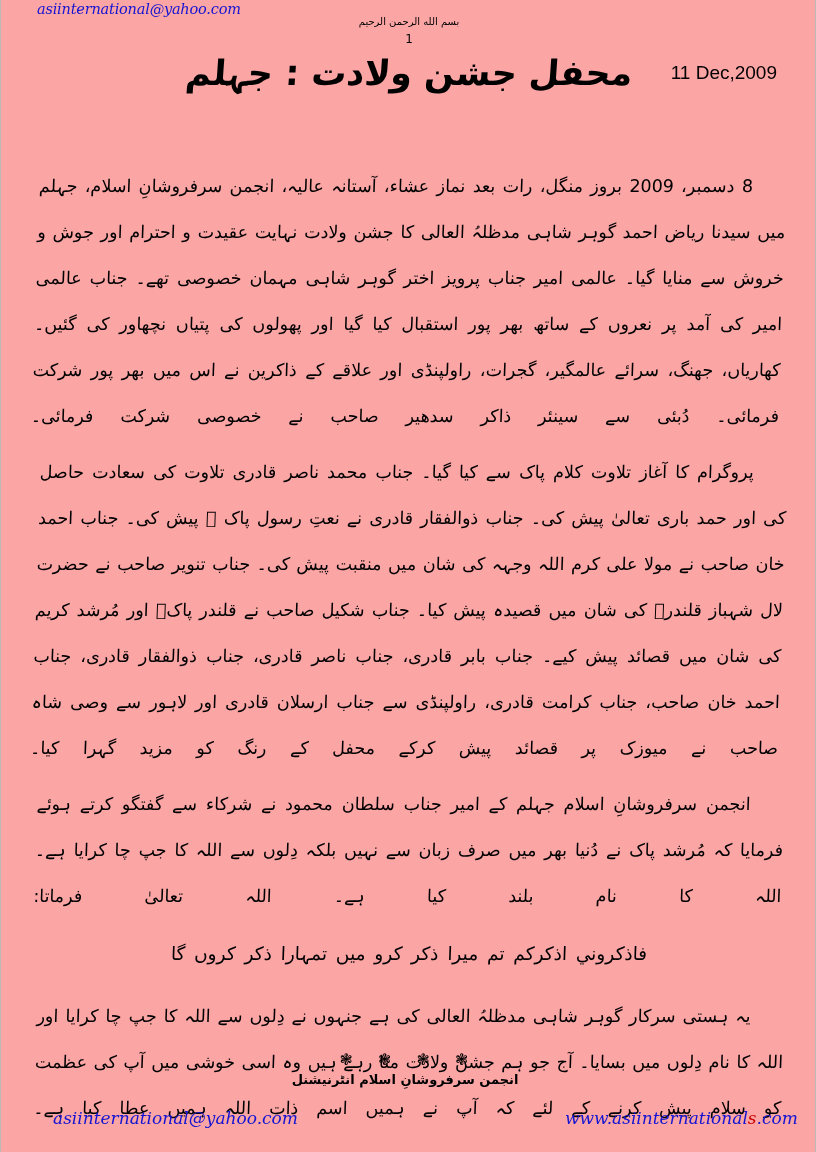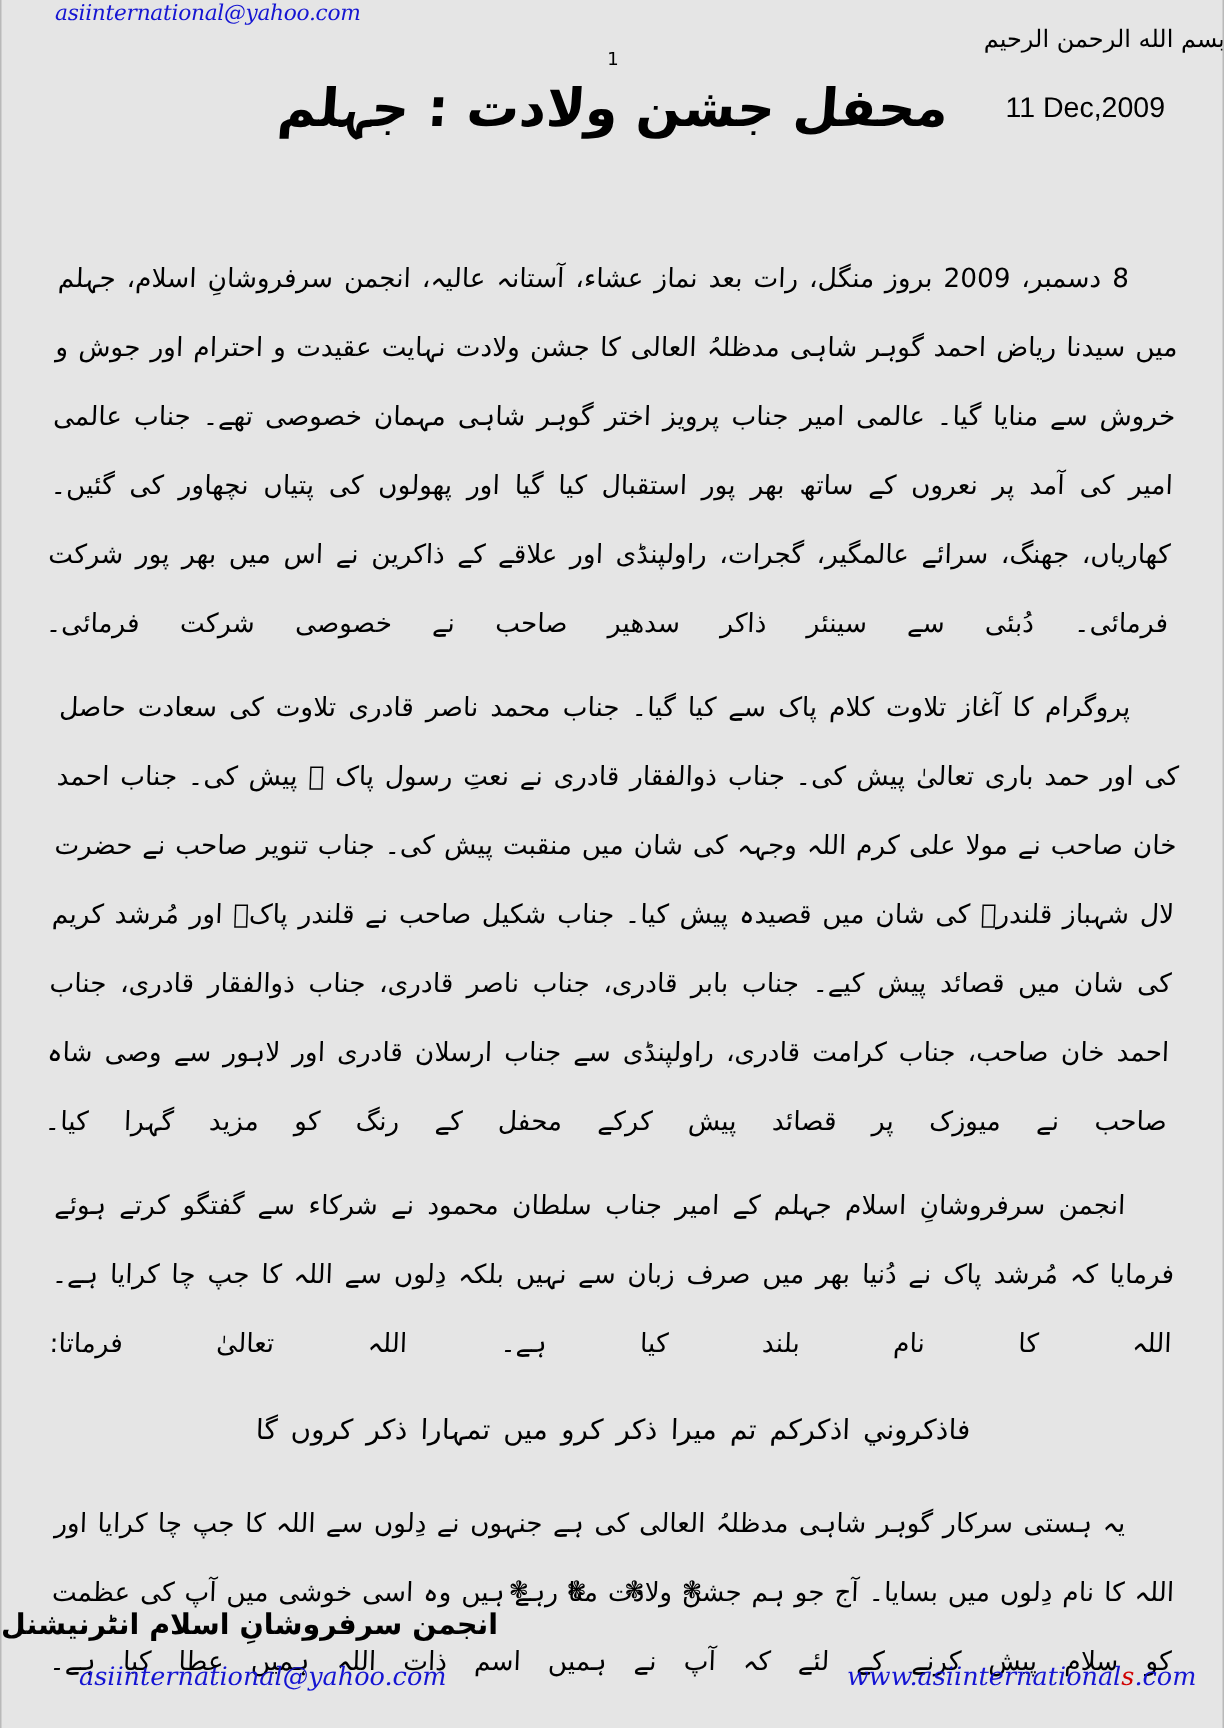--- a/index.html
+++ b/index.html
@@ -13,21 +13,21 @@
     width: 816px;
     height: 1152px;
     font-family: "DejaVu Sans", sans-serif;
     position: relative;
     overflow: hidden;
   }
 
   #page {
     position: absolute;
     inset: 0;
-    background: #e5e5e5;
+    background: #fca5a5;
     border: 1px solid #b9b9b9;
     border-top: none;
     border-bottom: none;
     overflow: hidden;
   }
 
   
   .top-email {
     position: absolute;
     top: 1px;
@@ -39,22 +39,23 @@
     color: #1414d2;
     letter-spacing: -0.2px;
     white-space: nowrap;
   }
 
   .bismillah {
     position: absolute;
     top: 16px;
     left: 0;
     width: 816px;
-    font-family: "DejaVu Sans", sans-serif;
-    font-size: 16px;
+    text-align: center;
+    font-family: "DejaVu Sans", sans-serif;
+    font-size: 10px;
     color: #000;
     direction: rtl;
   }
   .page-number {
     position: absolute;
     top: 32px;
     left: 0;
     width: 816px;
     text-align: center;
     font-family: "DejaVu Sans", sans-serif;
@@ -142,25 +143,25 @@
     letter-spacing: 10px;
     font-family: "DejaVu Sans", sans-serif;
   }
 
   
   .org-name {
     position: absolute;
     top: 1072px;
     left: 0;
     width: 808px;
-    text-align: left;
+    text-align: center;
     direction: rtl;
     font-family: "DejaVu Sans", sans-serif;
     font-weight: 700;
-    font-size: 19px;
+    font-size: 13px;
     color: #000;
     letter-spacing: 0.5px;
   }
 
   .footer-links {
     position: absolute;
     top: 1108px;
     left: 0;
     width: 816px;
     direction: ltr;

